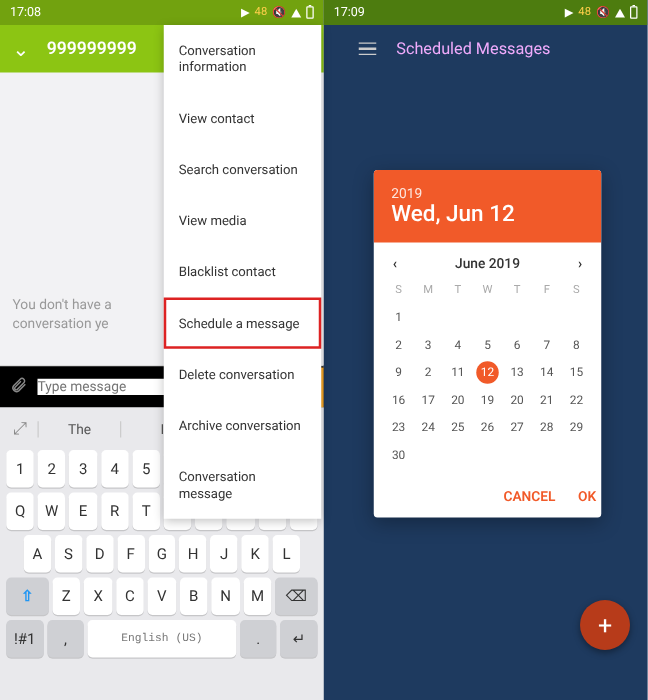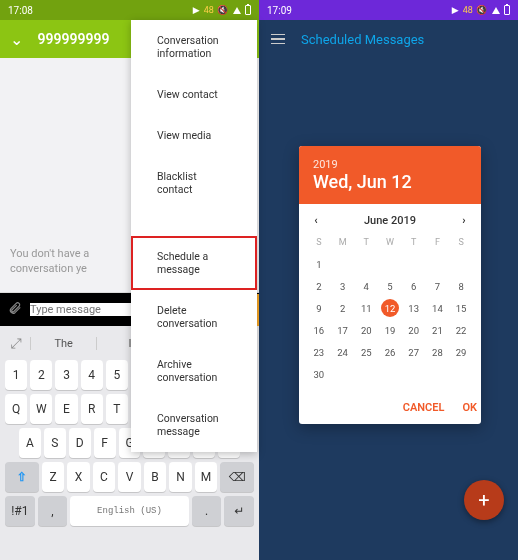--- a/index.html
+++ b/index.html
@@ -4,38 +4,38 @@
 <style>
   * { box-sizing: border-box; margin: 0; padding: 0; font-family: -apple-system, Roboto, Arial, sans-serif; }
   body { width: 518px; height: 560px; display: flex; background: #fff; overflow: hidden; }
   .pane { height: 560px; position: relative; }
   .left { width: 259px; background: #f2f2f4; }
   .right { width: 259px; background: #1e3a5f; }
 
   
   .status { height: 20px; display: flex; justify-content: space-between; align-items: center; padding: 0 8px; font-size: 10px; color: #fff; gap: 40px; }
   .status-left-pane { background: #72a20f; }
-  .status-right-pane { background: #6d28d9; }
+  .status-right-pane { background: #4d7c0f; }
   .status .icons { display: flex; gap: 4px; align-items: center; font-size: 9px; }
   .tri { width:0;height:0;border-left:4px solid transparent;border-right:4px solid transparent;border-bottom:7px solid #fff; display:inline-block;}
   .batt { width:6px;height:10px;border:1px solid #fff;border-radius:1px;position:relative;}
   .batt::before{content:'';position:absolute;top:-2px;left:1px;width:2px;height:1px;background:#fff;}
 
   
   .appbar-left { height: 38px; background: #8cc513; display: flex; align-items: center; padding: 0 10px; color: #fff; }
   .chev-down { transform: rotate(0deg); }
   .contact { font-size: 14px; font-weight: 600; margin-left: 14px; }
 
   
   .menu { position: absolute; top: 20px; right: 2px; width: 126px; background: #fff; box-shadow: 0 2px 8px rgba(0,0,0,0.25); z-index: 5; }
-  .menu-item { padding: 12px 24px; font-size: 10.5px; color: #333; border: 2px solid transparent; }
-  .menu-item.hl { border: 2px solid #d22; margin-top: 26px; }
-
-  
-  .empty { position: absolute; top: 246px; left: 10px; font-size: 11px; color: #999; line-height: 1.4; }
+  .menu-item { padding: 12px 10px; font-size: 10.5px; color: #333; border: 2px solid transparent; }
+  .menu-item.hl { border: 2px solid #d22; }
+
+  
+  .empty { position: absolute; top: 236px; left: 10px; font-size: 11px; color: #999; line-height: 1.4; }
 
   
   .compose { position: absolute; top: 292px; left:0; right:0; height: 34px; display:flex; align-items:center; background:#000000; border-top:1px solid #ddd; }
   .clip { width:30px; text-align:center; color:#888; font-size:14px; }
   .msginput { flex:1; font-size:11px; color:#f58220; border:none; outline:none; }
   .smile { width:28px; text-align:center; color:#bbb; font-size:13px; }
   .send { width:32px; height:32px; background:#f9a825; border-radius:4px 0 0 4px; display:flex;align-items:center;justify-content:center; }
   .send svg{width:14px;height:14px;fill:#fff;}
 
   
@@ -46,27 +46,27 @@
   .sug:first-of-type{border-left:none;}
   .krow { display:flex; gap:3px; padding:2px 3px; }
   .key { flex:1; height:30px; background:#fff; border-radius:4px; display:flex;align-items:center;justify-content:center; font-size:12px; color:#333; box-shadow:0 1px 0 rgba(0,0,0,0.15);}
   .key.dark{background:#cfd0d4;}
   .key.wide{flex:1.5;}
   .key.space{flex:4;font-family:Liberation Mono, monospace;}
   .krow.shift .spacer{flex:0.5;}
   .shift-ico{color:#2196f3;font-weight:bold;}
 
   
-  .appbar-right { height: 38px; display:flex; align-items:center; padding:0 12px; color:#0ea5e9; }
+  .appbar-right { height: 38px; display:flex; align-items:center; padding:0 28px; color:#f0abfc; }
   .burger { display:flex; flex-direction:column; gap:3px; }
   .burger span{width:14px;height:1.5px;background:#ccc;}
   .title-right { font-size:13px; margin-left:16px; }
 
   
-  .picker { position:absolute; top:146px; left:40px; width:182px; background:#fff; border-radius:3px; box-shadow:0 4px 16px rgba(0,0,0,0.3); overflow:hidden; }
+  .picker { position:absolute; top:136px; left:40px; width:182px; background:#fff; border-radius:3px; box-shadow:0 4px 16px rgba(0,0,0,0.3); overflow:hidden; }
   .picker-head { background:#f15a29; color:#fff; padding:12px 14px; }
   .picker-year { font-size:11px; opacity:0.85; }
   .picker-date { font-size:18px; font-weight:500; }
   .picker-nav { display:flex; align-items:center; justify-content:space-between; padding:10px 10px 4px; font-size:11px; color:#333;}
   .picker-nav .navbtn{width:14px;text-align:center;font-weight:bold;cursor:pointer;}
   .cal { padding:0 8px 6px; }
   .calrow { display:grid; grid-template-columns:repeat(7,1fr); }
   .calcell { height:22px; display:flex;align-items:center;justify-content:center; font-size:9.5px; color:#555;}
   .calcell.h { color:#aaa; font-size:9px;}
   .calcell.sel { background:#f15a29; color:#fff; border-radius:50%; width:18px;height:18px;margin:2px auto;}
@@ -177,20 +177,21 @@
       <div class="key dark">,</div>
       <div class="key space" style="font-size:9px;color:#777">English (US)</div>
       <div class="key dark">.</div>
       <div class="key dark">↵</div>
     </div>
   </div>
 
   <div class="menu" id="ctx-menu">
       <div class="menu-item">Conversation information</div>
       <div class="menu-item">View contact</div>
+      <div class="menu-item">Search conversation</div>
       <div class="menu-item">View media</div>
       <div class="menu-item">Blacklist contact</div>
       <div class="menu-item hl">Schedule a message</div>
       <div class="menu-item">Delete conversation</div>
       <div class="menu-item">Archive conversation</div>
       <div class="menu-item">Conversation message</div>
     </div>
 </div>
 
 <div class="pane right">

